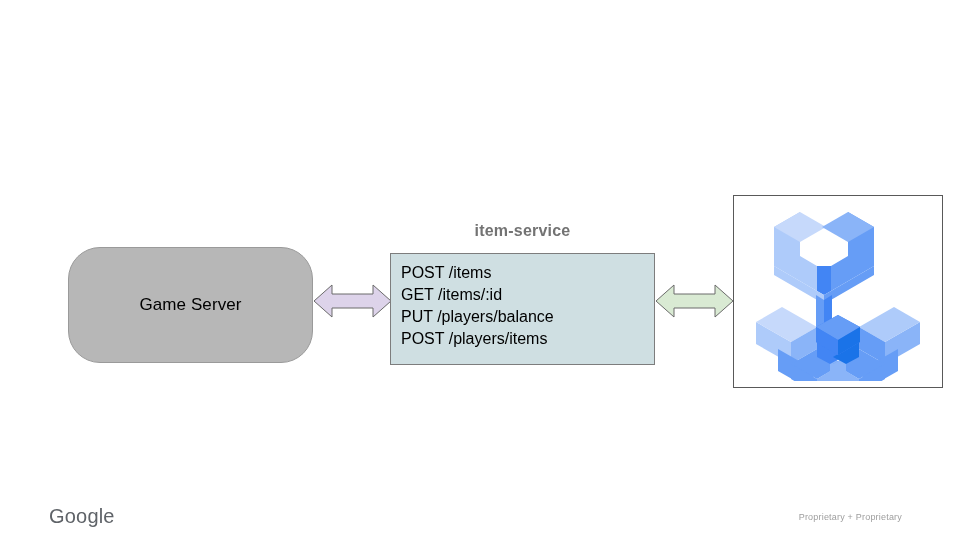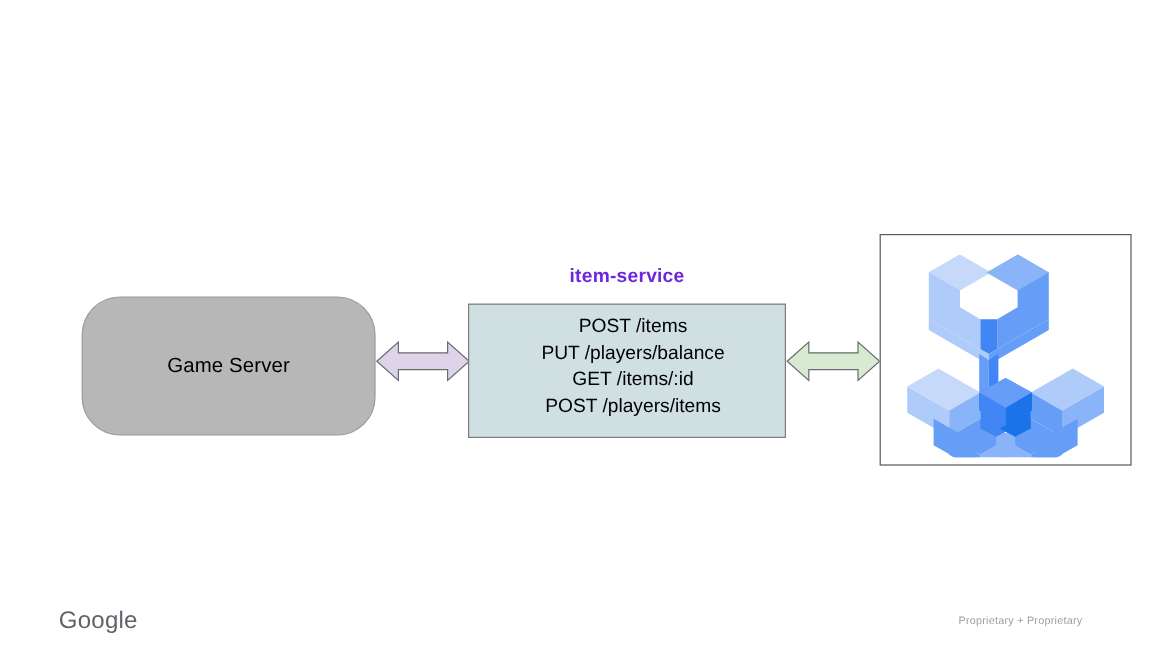--- a/index.html
+++ b/index.html
@@ -68,34 +68,33 @@
 
   
   .service-title {
     position: absolute;
     left: 390px;
     top: 222px;
     width: 265px;
     text-align: center;
     font-size: 16px;
     font-weight: bold;
-    color: #6d28d9;
+    color: #737373;
     letter-spacing: 0.2px;
   }
   .service-node {
     position: absolute;
     left: 390px;
     top: 253px;
     width: 265px;
     height: 112px;
     background: #cfdfe2;
     border: 1px solid #7d7d7d;
     box-sizing: border-box;
     padding: 8px 0 0 10px;
-    text-align: center;
   }
   .endpoint-list {
     margin: 0;
     padding: 0;
     list-style: none;
   }
   .endpoint-item {
     font-size: 16px;
     line-height: 22px;
     color: #000000;
@@ -154,22 +153,22 @@
     <svg width="79" height="40" viewBox="0 0 79 40" aria-hidden="true">
       <polygon points="1,20 19,4 19,13 60,13 60,4 78,20 60,36 60,27 19,27 19,36" fill="#ddd3ea" stroke="#6b6b6b" stroke-width="1" stroke-linejoin="miter"></polygon>
     </svg>
   </div>
 
   <div class="service-title">item-service</div>
 
   <div class="service-node">
     <ul class="endpoint-list">
       <li class="endpoint-item">POST /items</li>
+      <li class="endpoint-item">GET /items/:id</li>
       <li class="endpoint-item">PUT /players/balance</li>
-      <li class="endpoint-item">GET /items/:id</li>
       <li class="endpoint-item">POST /players/items</li>
     </ul>
   </div>
 
   <div class="arrow arrow-service-logo">
     <svg width="79" height="40" viewBox="0 0 79 40" aria-hidden="true">
       <polygon points="1,20 19,4 19,13 60,13 60,4 78,20 60,36 60,27 19,27 19,36" fill="#d9ead3" stroke="#6b6b6b" stroke-width="1" stroke-linejoin="miter"></polygon>
     </svg>
   </div>
 

